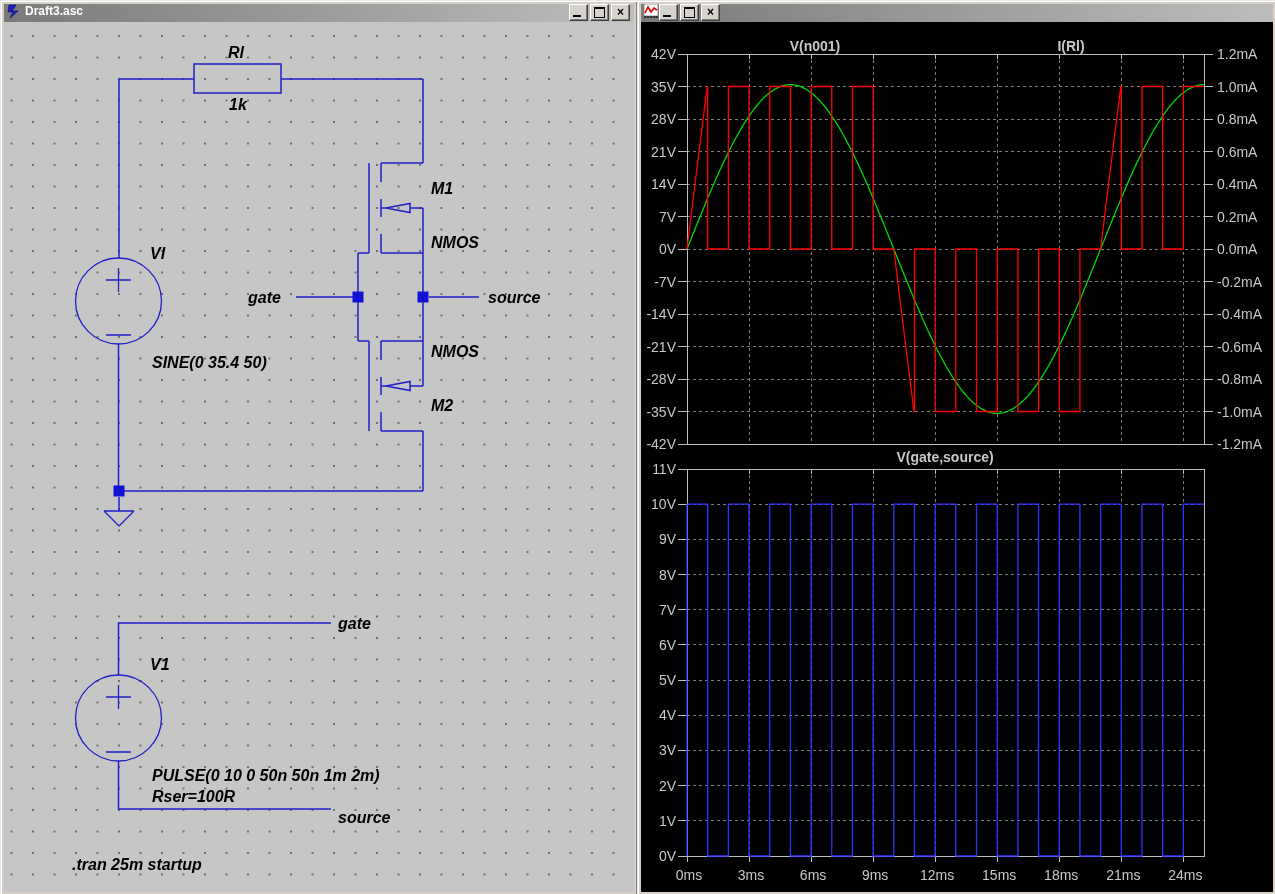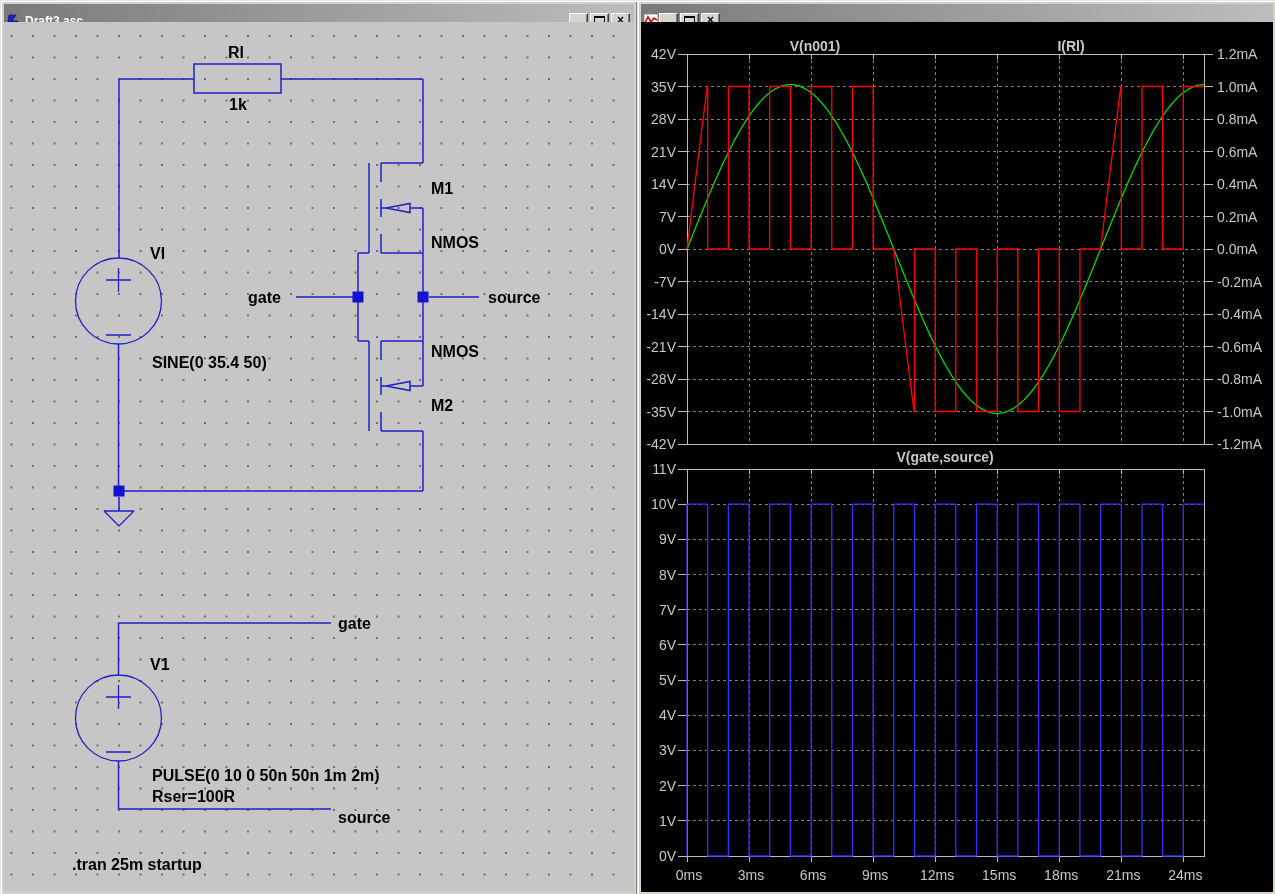--- a/index.html
+++ b/index.html
@@ -3,37 +3,37 @@
 <meta charset="utf-8">
 <style>
   html,body{margin:0;padding:0;background:#808080;font-family:"Liberation Sans",sans-serif;}
   #screen{position:relative;width:1275px;height:894px;overflow:hidden;background:#808080;}
   .win{position:absolute;background:#d4d0c8;
        border-top:1px solid #e8e8e8;border-left:1px solid #e8e8e8;
        border-right:1px solid #404040;border-bottom:1px solid #404040;
        box-shadow:inset 1px 1px 0 #ffffff, inset -1px -1px 0 #808080;}
   .titlebar{position:absolute;left:3px;right:3px;top:3px;height:18px;
        background:linear-gradient(to right,#7a7a7a,#bdbdbd);
-       display:flex;align-items:center;padding:8px 2px;}
+       display:flex;padding:0 2px;}
   .title-text{color:#ffffff;font-size:12px;font-weight:bold;margin-left:4px;
        white-space:nowrap;flex:1;}
   .btns{display:flex;gap:2px;margin-right:2px;}
   .tbtn{width:17px;height:15px;background:#d6d3cc;position:relative;
        border-top:1px solid #ffffff;border-left:1px solid #ffffff;
        border-right:1px solid #404040;border-bottom:1px solid #404040;
        box-shadow:inset -1px -1px 0 #808080;
        display:flex;align-items:center;justify-content:center;
        font-size:11px;font-weight:bold;color:#000;line-height:1;}
   .g-min{position:absolute;left:3px;bottom:3px;width:8px;height:2px;background:#000;}
   .g-max{width:9px;height:8px;border:1px solid #000;border-top:2px solid #000;}
   .g-close{font-size:12px;font-weight:bold;transform:translateY(-1px);}
   .client{position:absolute;left:3px;right:3px;top:21px;bottom:3px;overflow:hidden;}
   #schem-client{background-color:#c6c6c6;
        background-image:radial-gradient(circle,#6e6e6e 0.9px,rgba(0,0,0,0) 1.1px);
-       background-size:21.5px 21.5px;background-position:-3.25px 3.25px;}
+       background-size:21.5px 21.5px;background-position:-3.25px 3.25px;font-style:italic;}
   #plot-client{background:#000000;}
   svg{display:block;}
   .w{stroke:#2020c8;stroke-width:1.5;fill:none;}
   .wt{stroke:#2020c8;stroke-width:1.3;fill:none;}
   .nd{fill:#1212d2;stroke:none;}
   .stext{font-family:"Liberation Sans",sans-serif;font-size:16px;font-weight:bold;fill:#000000;}
   #plot-svg text{font-family:"Liberation Sans",sans-serif;font-size:14px;fill:#c8c8c8;}
   .ptitle{font-weight:bold;}
 </style>
 </head>

